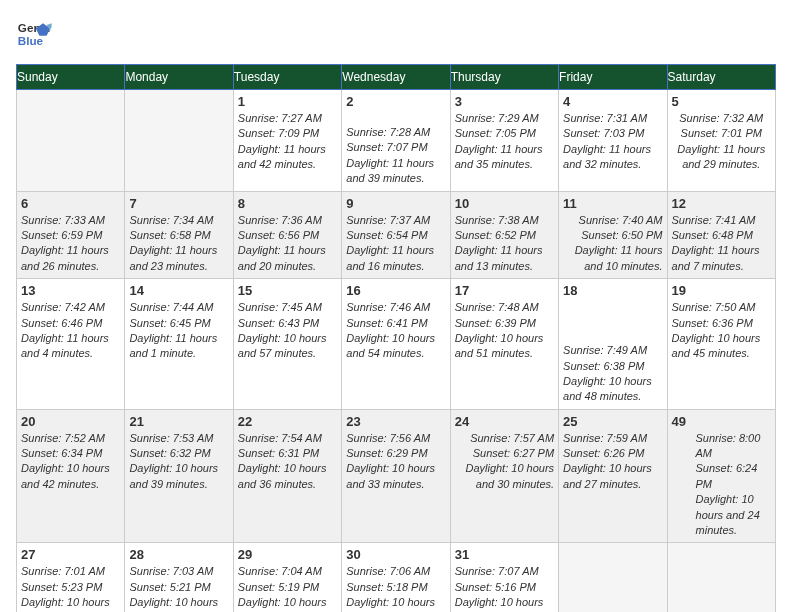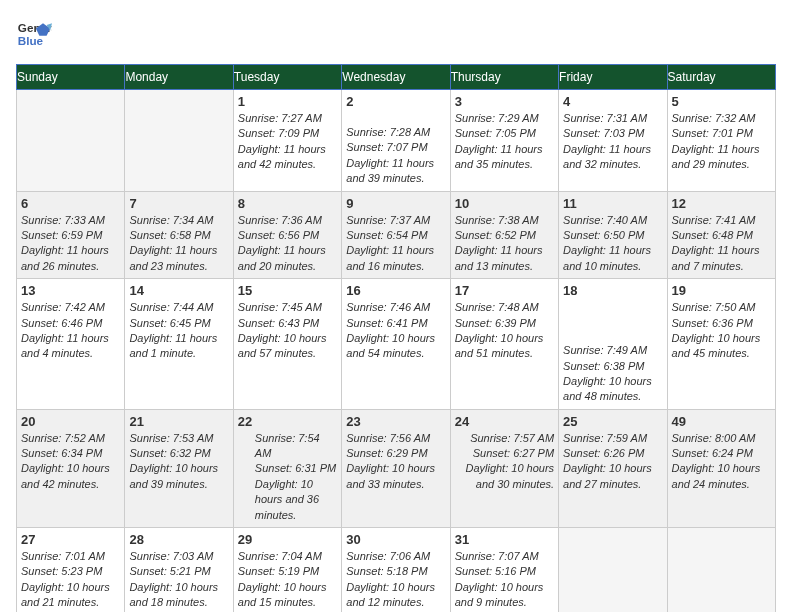--- a/index.html
+++ b/index.html
@@ -132,21 +132,21 @@
 Daylight: 11 hours and 35 minutes.</div>
         </td>
         <td>
           <span class="day-num">4</span>
           <div class="day-info" style="white-space: pre-line;">Sunrise: 7:31 AM
 Sunset: 7:03 PM
 Daylight: 11 hours and 32 minutes.</div>
         </td>
         <td>
           <span class="day-num">5</span>
-          <div class="day-info" style="white-space: pre-line;">Sunrise: 7:32 AM
+          <div class="day-info" style="white-space: pre-line; text-align: center;">Sunrise: 7:32 AM
 Sunset: 7:01 PM
 Daylight: 11 hours and 29 minutes.</div>
         </td>
       </tr>
       <tr class="row-shade">
         <td>
           <span class="day-num">6</span>
           <div class="day-info" style="white-space: pre-line;">Sunrise: 7:33 AM
 Sunset: 6:59 PM
 Daylight: 11 hours and 26 minutes.</div>
@@ -170,21 +170,21 @@
 Daylight: 11 hours and 16 minutes.</div>
         </td>
         <td>
           <span class="day-num">10</span>
           <div class="day-info" style="white-space: pre-line;">Sunrise: 7:38 AM
 Sunset: 6:52 PM
 Daylight: 11 hours and 13 minutes.</div>
         </td>
         <td>
           <span class="day-num">11</span>
-          <div class="day-info" style="white-space: pre-line;">Sunrise: 7:40 AM
+          <div class="day-info" style="white-space: pre-line; text-align: right;">Sunrise: 7:40 AM
 Sunset: 6:50 PM
 Daylight: 11 hours and 10 minutes.</div>
         </td>
         <td>
           <span class="day-num">12</span>
           <div class="day-info" style="white-space: pre-line;">Sunrise: 7:41 AM
 Sunset: 6:48 PM
 Daylight: 11 hours and 7 minutes.</div>
         </td>
       </tr>
@@ -240,21 +240,21 @@
 Daylight: 10 hours and 42 minutes.</div>
         </td>
         <td>
           <span class="day-num">21</span>
           <div class="day-info" style="white-space: pre-line;">Sunrise: 7:53 AM
 Sunset: 6:32 PM
 Daylight: 10 hours and 39 minutes.</div>
         </td>
         <td>
           <span class="day-num">22</span>
-          <div class="day-info" style="white-space: pre-line; margin-left: 17px;">Sunrise: 7:54 AM
+          <div class="day-info" style="white-space: pre-line;">Sunrise: 7:54 AM
 Sunset: 6:31 PM
 Daylight: 10 hours and 36 minutes.</div>
         </td>
         <td>
           <span class="day-num">23</span>
           <div class="day-info" style="white-space: pre-line;">Sunrise: 7:56 AM
 Sunset: 6:29 PM
 Daylight: 10 hours and 33 minutes.</div>
         </td>
         <td>
@@ -264,21 +264,21 @@
 Daylight: 10 hours and 30 minutes.</div>
         </td>
         <td>
           <span class="day-num">25</span>
           <div class="day-info" style="white-space: pre-line;">Sunrise: 7:59 AM
 Sunset: 6:26 PM
 Daylight: 10 hours and 27 minutes.</div>
         </td>
         <td>
           <span class="day-num">49</span>
-          <div class="day-info" style="white-space: pre-line;">Sunrise: 8:00 AM
+          <div class="day-info" style="white-space: pre-line; margin-left: 24px;">Sunrise: 8:00 AM
 Sunset: 6:24 PM
 Daylight: 10 hours and 24 minutes.</div>
         </td>
       </tr>
       <tr>
         <td>
           <span class="day-num">27</span>
           <div class="day-info" style="white-space: pre-line;">Sunrise: 7:01 AM
 Sunset: 5:23 PM
 Daylight: 10 hours and 21 minutes.</div>

